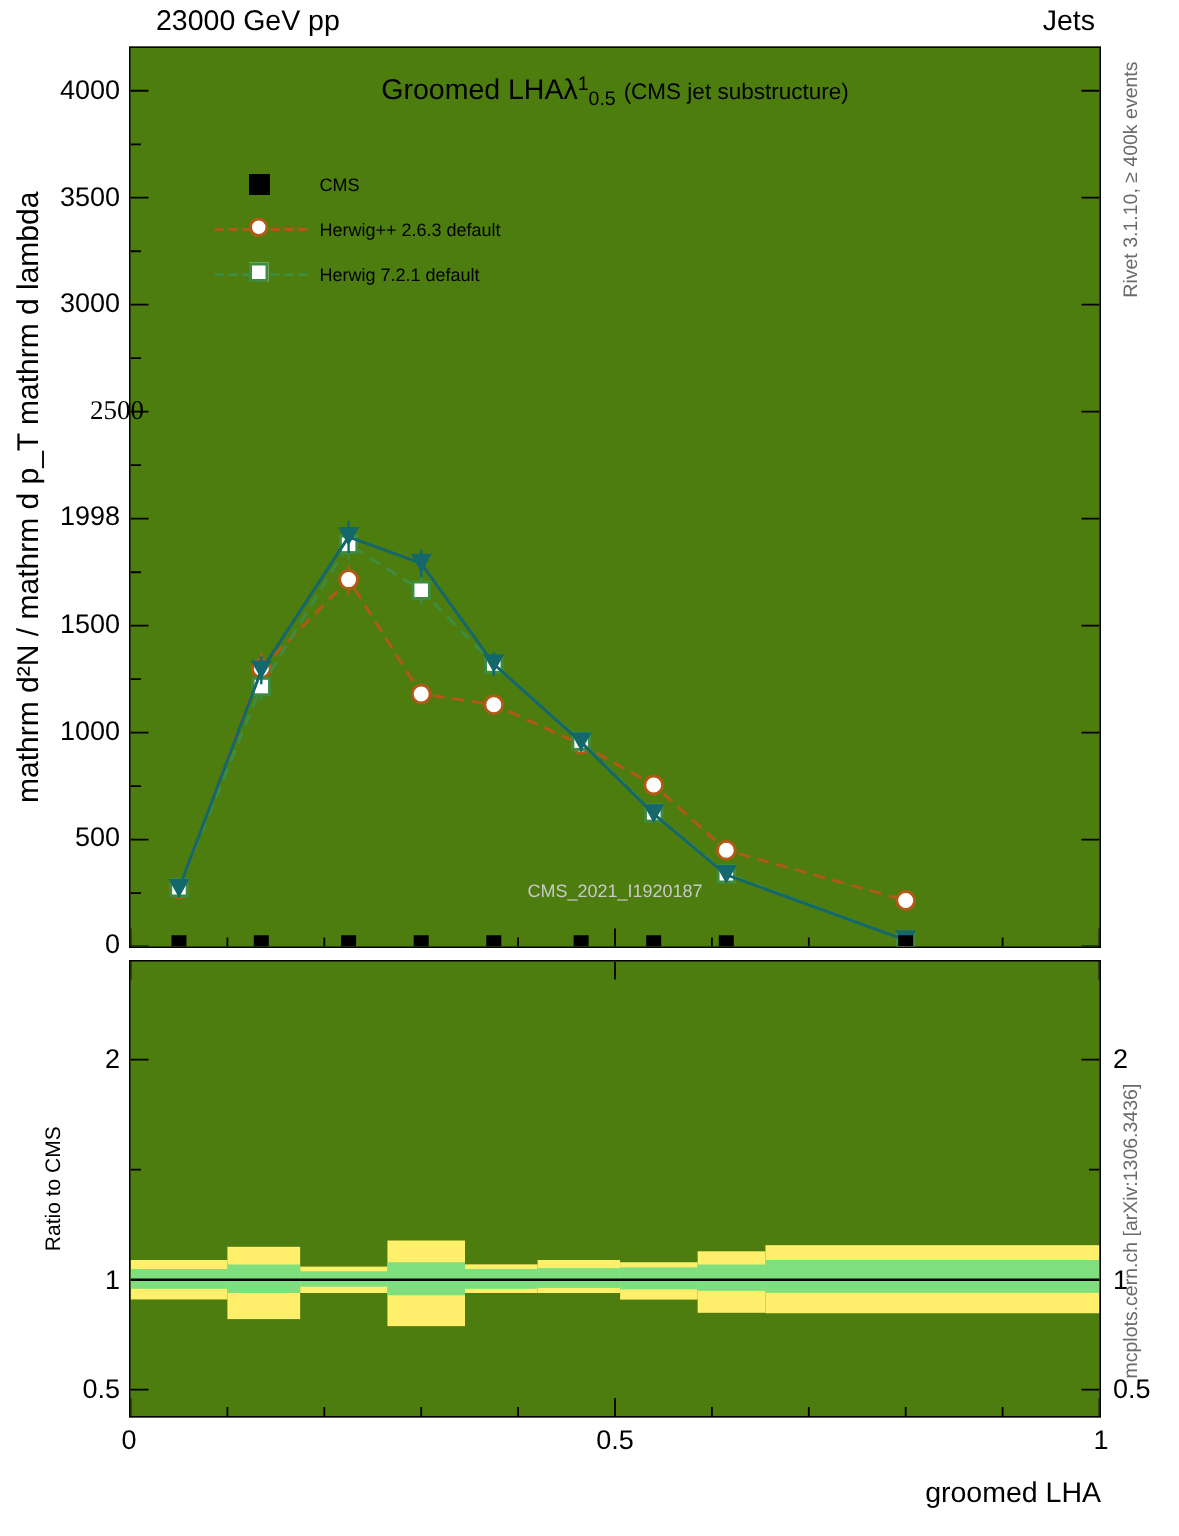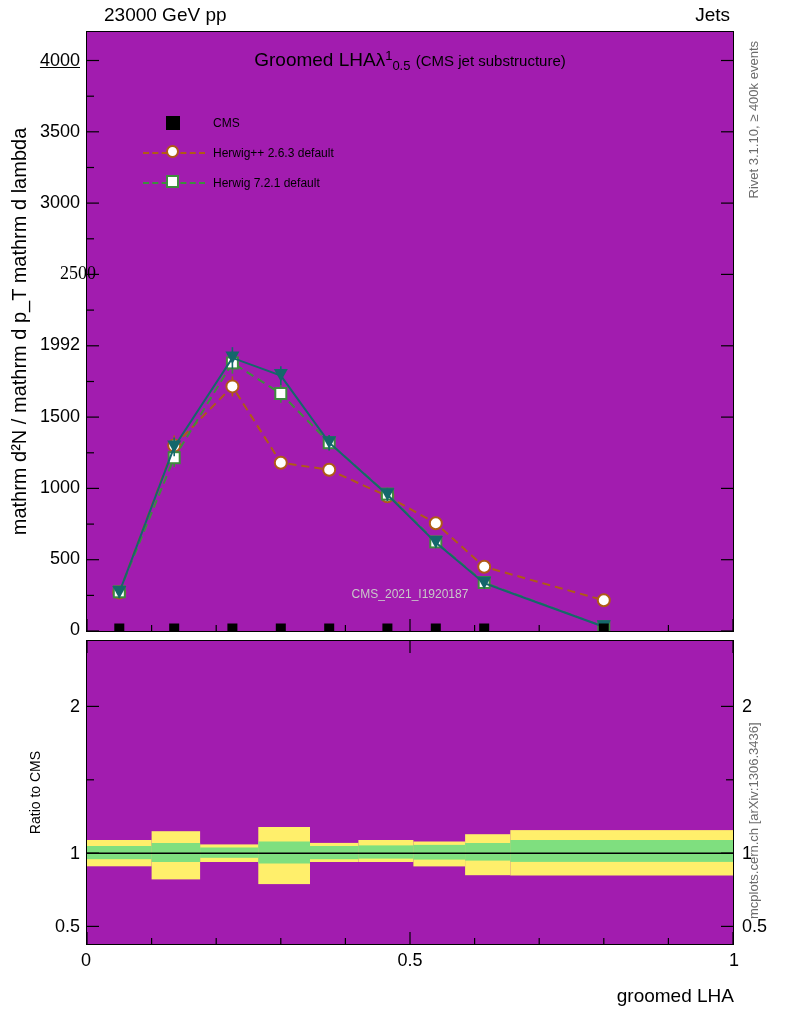--- a/index.html
+++ b/index.html
@@ -9,21 +9,21 @@
     color:#000000;position:relative;overflow:hidden;
   }
   .root{position:absolute;left:0;top:0;width:786px;height:1024px;}
 
   
   .hdr{position:absolute;left:0;top:4px;width:786px;height:26px;}
   .hdr .beam{position:absolute;left:104px;top:0;font-size:19px;}
   .hdr .right{position:absolute;right:56px;top:0;font-size:19px;}
 
   
-  .frame{position:absolute;border:1.4px solid #000;box-sizing:border-box;background:#a21caf;}
+  .frame{position:absolute;border:1.4px solid #000;box-sizing:border-box;background:#4d7c0f;}
   #mainframe{left:86px;top:31px;width:648px;height:601px;}
   #ratioframe{left:86px;top:640px;width:648px;height:305px;}
 
   .plotarea{position:absolute;left:0;top:0;width:100%;height:100%;overflow:hidden;}
 
   
   .maintitle{
     position:absolute;left:0;right:0;top:16px;text-align:center;
     font-size:19px;
   }
@@ -269,25 +269,25 @@
       </div>
 
       <div class="watermark">CMS_2021_I1920187</div>
     </div>
   </div>
 
   <div class="ylabel-l" style="left:20px;top:619px;width:60px;">0</div>
   <div class="ylabel-l" style="left:20px;top:548px;width:60px;">500</div>
   <div class="ylabel-l" style="left:10px;top:477px;width:70px;">1000</div>
   <div class="ylabel-l" style="left:10px;top:406px;width:70px;">1500</div>
-  <div class="ylabel-l" style="left:10px;top:334px;width:70px;">1992</div>
+  <div class="ylabel-l" style="left:10px;top:334px;width:70px;">1998</div>
   <div class="ylabel-l" style="left:26px;top:263px;width:70px;font-family:Liberation Serif, serif;">2500</div>
   <div class="ylabel-l" style="left:10px;top:192px;width:70px;">3000</div>
   <div class="ylabel-l" style="left:10px;top:121px;width:70px;">3500</div>
-  <div class="ylabel-l" style="left:10px;top:50px;width:70px;text-decoration:underline;">4000</div>
+  <div class="ylabel-l" style="left:10px;top:50px;width:70px;">4000</div>
 
   <div class="frame" id="ratioframe">
     <div class="plotarea">
       <svg width="646" height="303" viewBox="0 0 646 303">
 
         <g>
 
           <g fill="#ffef6b">
             <rect x="0" y="199.0" width="64.6" height="26.3"></rect>
             <rect x="64.6" y="190.2" width="48.5" height="48.2"></rect>

